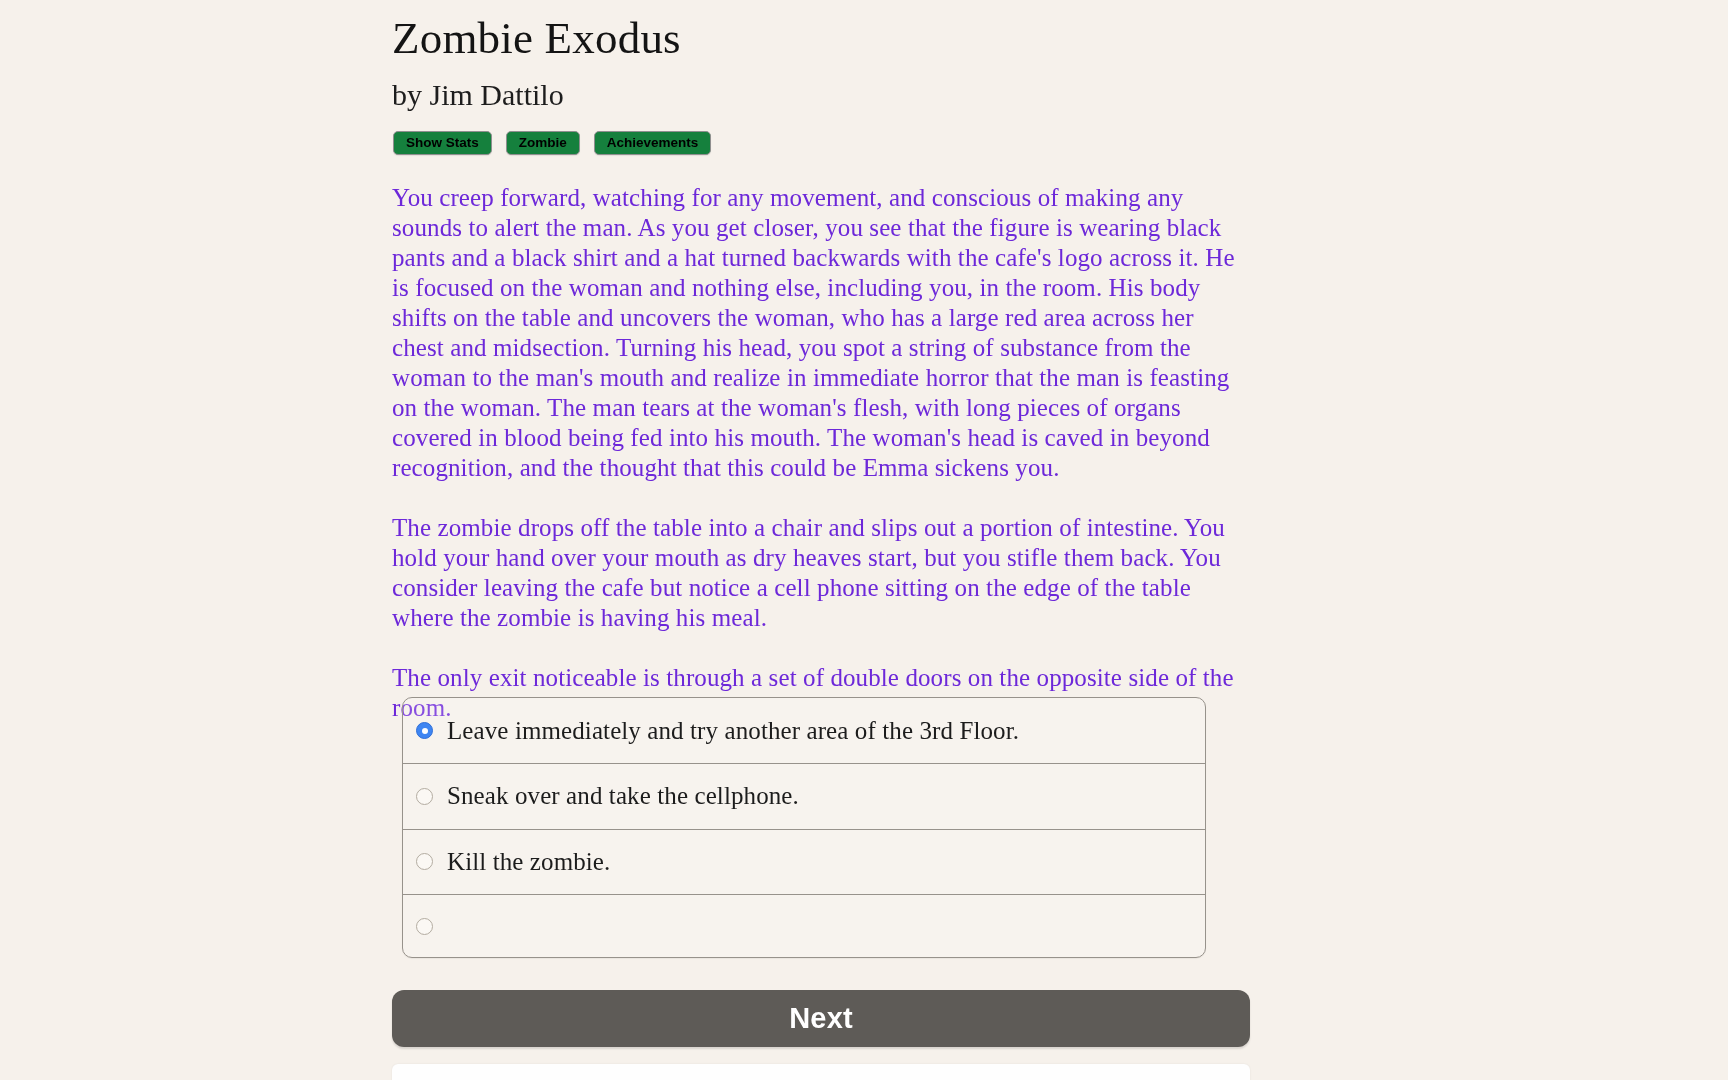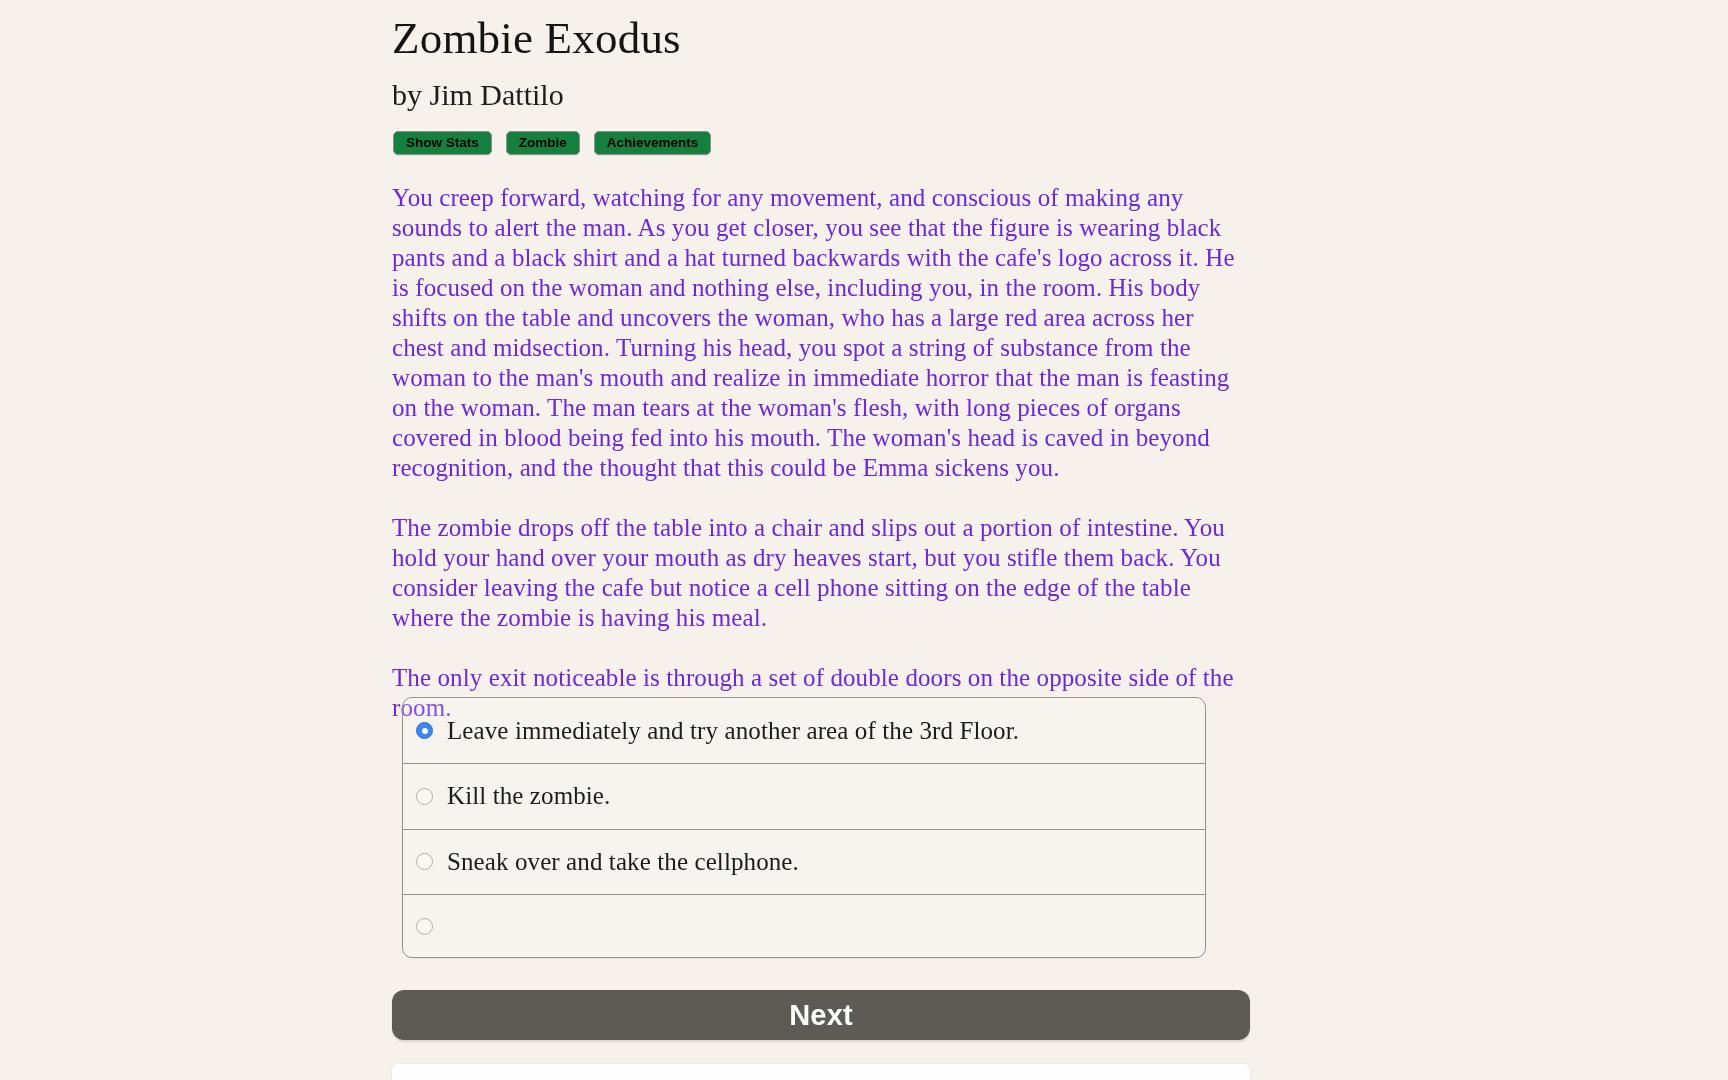--- a/index.html
+++ b/index.html
@@ -118,21 +118,21 @@
     font-size: 25px;
     line-height: 30px;
     color: #1c1c1c;
     letter-spacing: 0.1px;
   }
   .next-button {
     position: absolute;
     top: 990px;
     left: 0;
     width: 858px;
-    height: 50px;
+    height: 57px;
     background: #5E5B57;
     border: none;
     border-radius: 12px;
     color: #FFFFFF;
     font-family: "Liberation Sans", sans-serif;
     font-size: 29px;
     font-weight: 700;
     letter-spacing: 0.2px;
     cursor: pointer;
     box-shadow: 0 2px 2px rgba(0,0,0,0.12);
@@ -168,25 +168,25 @@
     <p>The only exit noticeable is through a set of double doors on the opposite side of the room.</p>
   </div>
 
   <div class="choices">
     <div class="option selected">
       <span class="radio"></span>
       <span class="option-label">Leave immediately and try another area of the 3rd Floor.</span>
     </div>
     <div class="option">
       <span class="radio"></span>
-      <span class="option-label">Kill the zombie.</span>
+      <span class="option-label">Sneak over and take the cellphone.</span>
     </div>
     <div class="option">
       <span class="radio"></span>
-      <span class="option-label">Sneak over and take the cellphone.</span>
+      <span class="option-label">Kill the zombie.</span>
     </div>
     <div class="option">
       <span class="radio"></span>
     </div>
   </div>
 
   <button class="next-button">Next</button>
 
   <div class="bottom-card"></div>
 

